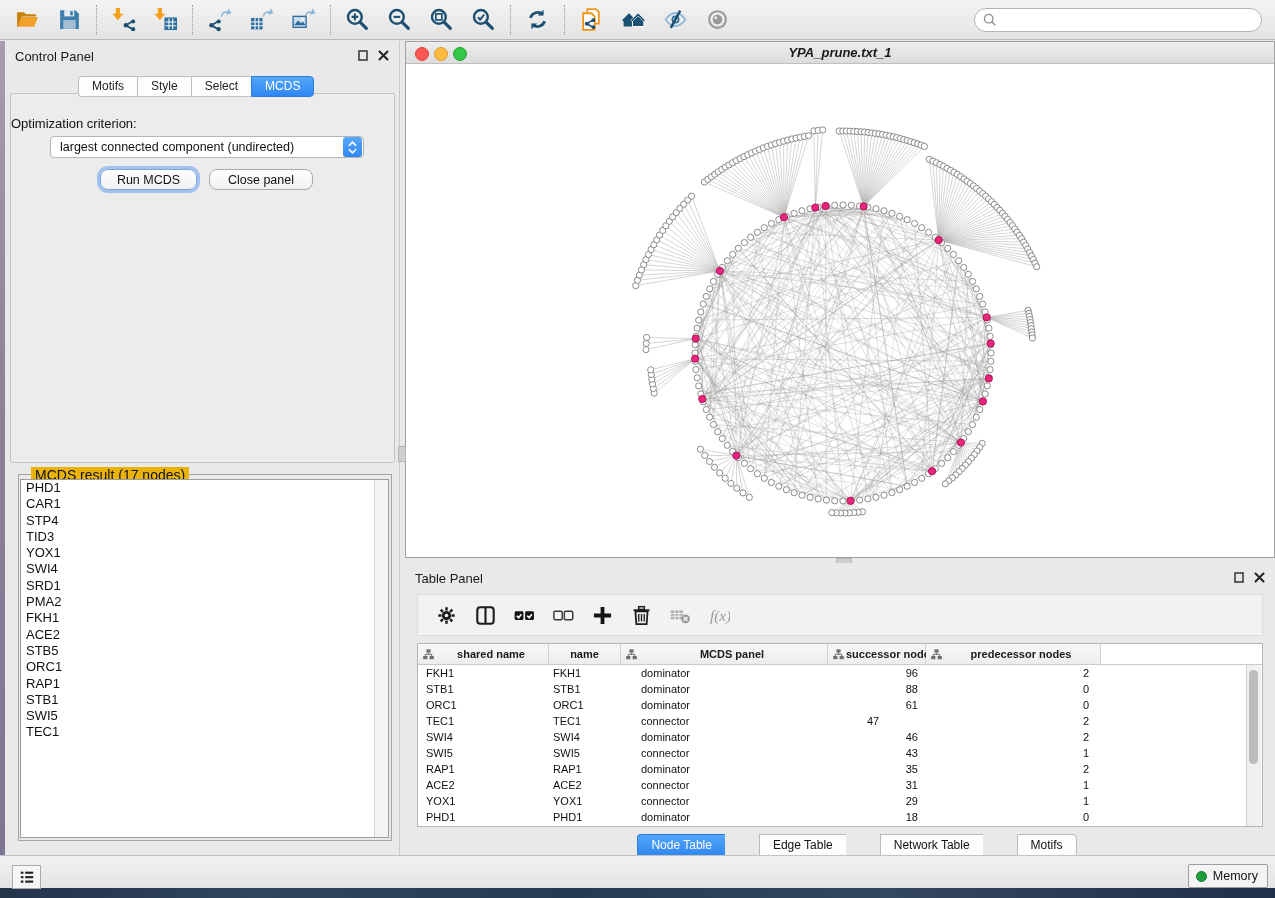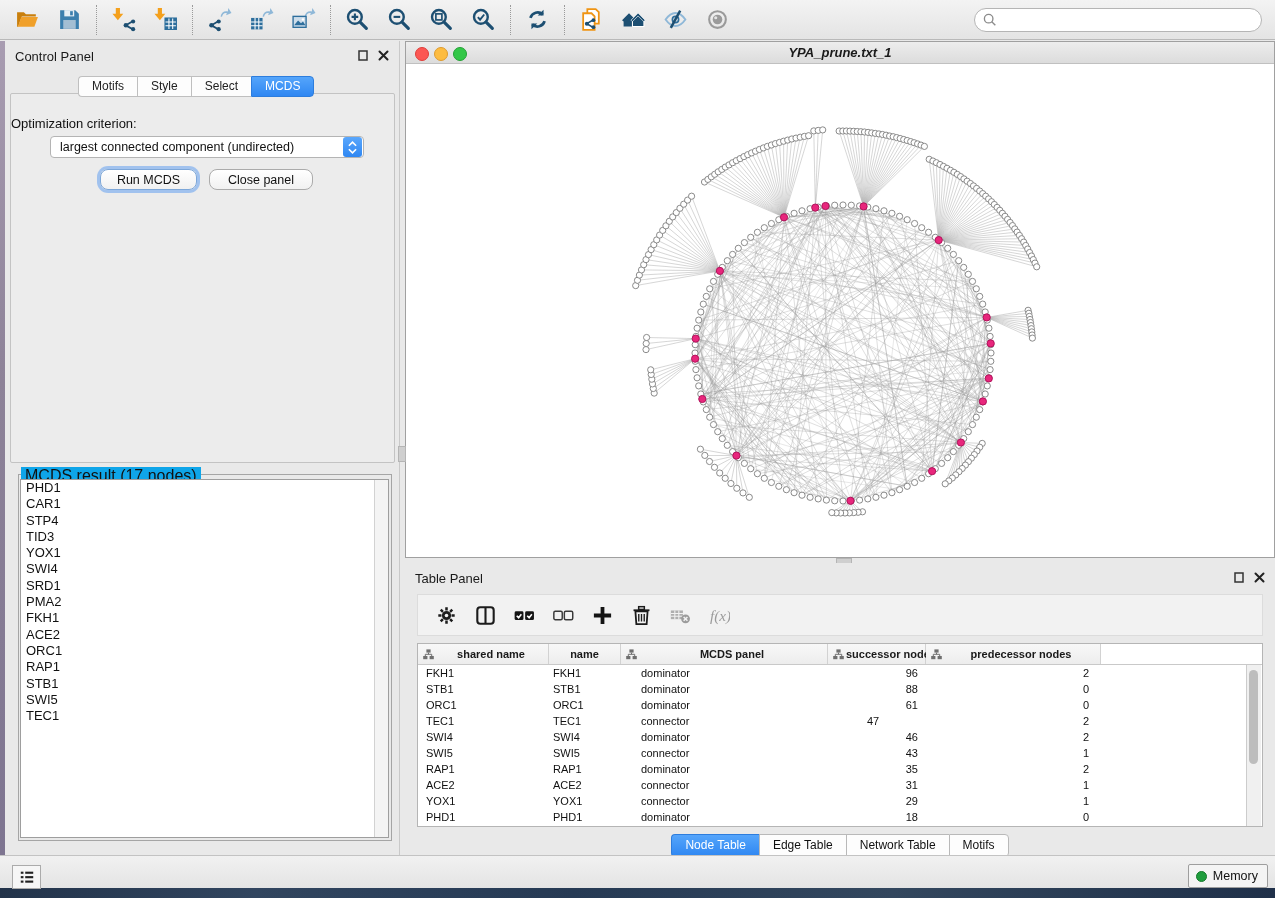--- a/index.html
+++ b/index.html
@@ -37,21 +37,21 @@
   #criterion-select .val{flex:1;font-size:12.5px;padding-left:9px;white-space:nowrap;}
   .stepper{width:19px;height:20px;margin-right:1px;border-radius:3px;background:linear-gradient(#5aa7fc,#2f87f2);
       display:flex;flex-direction:column;align-items:center;justify-content:center;gap:1px;}
   .stepper svg{width:9px;height:6px;}
   .cp-btn{position:absolute;top:75px;height:21px;background:linear-gradient(#ffffff,#f1f1f1);border:1px solid #ababab;
       border-radius:8px;font-size:12.5px;display:flex;align-items:center;justify-content:center;box-sizing:border-box;}
   #run-btn{left:89px;width:97px;box-shadow:0 0 0 3px rgba(100,160,240,.55);border-color:#7da7d9;}
   #closepanel-btn{left:198px;width:104px;}
   
   #mcds-group{position:absolute;left:13px;top:433px;width:372px;height:365px;border:1px solid #a5a5a5;}
-  #mcds-group-title{position:absolute;left:2px;top:-8px;background:#0ea5e9;padding:0 4px;font-size:16px;}
+  #mcds-group-title{position:absolute;left:12px;top:-8px;background:#eab308;padding:0 4px;font-size:14px;}
   #mcds-list{position:absolute;left:1px;top:4px;width:369px;height:359px;background:#fff;border:1px solid #9e9e9e;box-sizing:border-box;overflow:hidden;}
   #mcds-scroll{position:absolute;right:0;top:0;width:13px;height:100%;background:#f4f4f4;border-left:1px solid #d2d2d2;}
   .mcds-item{font-size:13px;line-height:16.3px;padding-left:5px;}
   
   #net-window{position:absolute;left:405px;top:41px;width:870px;height:517px;background:#fff;border:1px solid #a0a0a0;box-sizing:border-box;font-style:italic;}
   #net-titlebar{position:absolute;left:0;top:0;width:100%;height:22px;background:linear-gradient(#ededed,#dcdcdc);
       border-bottom:1px solid #c0c0c0;box-sizing:border-box;}
   .traffic{position:absolute;top:5px;width:12px;height:12px;border-radius:50%;}
   #tl-red{left:9px;background:#fc5753;border:0.5px solid #df3e3a;}
   #tl-yellow{left:28px;background:#fdbc40;border:0.5px solid #de9b2d;}
@@ -69,21 +69,21 @@
   .th{background:linear-gradient(#f8f8f8,#ededed);border-right:1px solid #d2d2d2;display:flex;align-items:center;
       font-size:11px;color:#1a1a1a;box-sizing:border-box;position:relative;font-weight:bold;}
   .th .hicon{margin-left:5px;width:11px;height:11px;flex:0 0 auto;}
   .th .hlabel{flex:1;text-align:center;padding:0 2px;white-space:nowrap;}
   .th .sort{font-size:9px;color:#555;margin-right:4px;}
   .tr{display:flex;height:16px;}
   .td{font-size:11px;line-height:16px;box-sizing:border-box;white-space:nowrap;overflow:hidden;}
   #tbl-scroll{position:absolute;right:1px;top:21px;width:14px;height:162px;background:#f0f0f0;border-left:1px solid #ccc;}
   #tbl-thumb{position:absolute;left:2px;top:5px;width:9px;height:94px;border-radius:5px;background:#bdbdbd;}
   #tp-tabs{position:absolute;left:0;top:271px;width:100%;display:flex;justify-content:center;}
-  .tp-tab{height:21px;line-height:21px;padding:0 13px;font-size:12px;background:#fdfdfd;border:1px solid #b9b9b9;border-right:none;color:#111;}
+  .tp-tab{height:21px;line-height:21px;padding:0 13px;font-size:12px;background:#fdfdfd;border:1px solid #b9b9b9;border-right:none;color:#111;margin-left:34px;}
   .tp-tab:first-child{border-top-left-radius:4px;border-bottom-left-radius:4px;}
   .tp-tab:last-child{border-right:1px solid #b9b9b9;border-top-right-radius:4px;border-bottom-right-radius:4px;}
   .tp-tab.active{background:linear-gradient(#55a5fb,#2f87f2);color:#fff;border-color:#2d7ddd;}
   
   #status-bar{position:absolute;left:0;top:855px;width:1275px;height:33px;background:linear-gradient(#f1f1f1,#e4e4e4);border-top:1px solid #c3c3c3;box-sizing:border-box;}
   #list-btn{position:absolute;left:12px;top:9px;width:27px;height:22px;background:#f6f6f6;border:1px solid #ababab;
       display:flex;align-items:center;justify-content:center;}
   #list-btn svg{width:16px;height:16px;}
   #memory-btn{position:absolute;right:7px;top:8px;height:22px;padding:0 9px 0 7px;background:#f4f4f4;border:1px solid #9e9e9e;
       border-radius:2px;display:flex;align-items:center;gap:6px;font-size:12.5px;}
@@ -287,20 +287,21 @@
       <div class="mcds-item">PHD1</div>
           <div class="mcds-item">CAR1</div>
           <div class="mcds-item">STP4</div>
           <div class="mcds-item">TID3</div>
           <div class="mcds-item">YOX1</div>
           <div class="mcds-item">SWI4</div>
           <div class="mcds-item">SRD1</div>
           <div class="mcds-item">PMA2</div>
           <div class="mcds-item">FKH1</div>
           <div class="mcds-item">ACE2</div>
+          <div class="mcds-item">STB5</div>
           <div class="mcds-item">ORC1</div>
           <div class="mcds-item">RAP1</div>
           <div class="mcds-item">STB1</div>
           <div class="mcds-item">SWI5</div>
           <div class="mcds-item">TEC1</div>
         </div>
     </div>
   </div>
 
   <div id="net-window">

